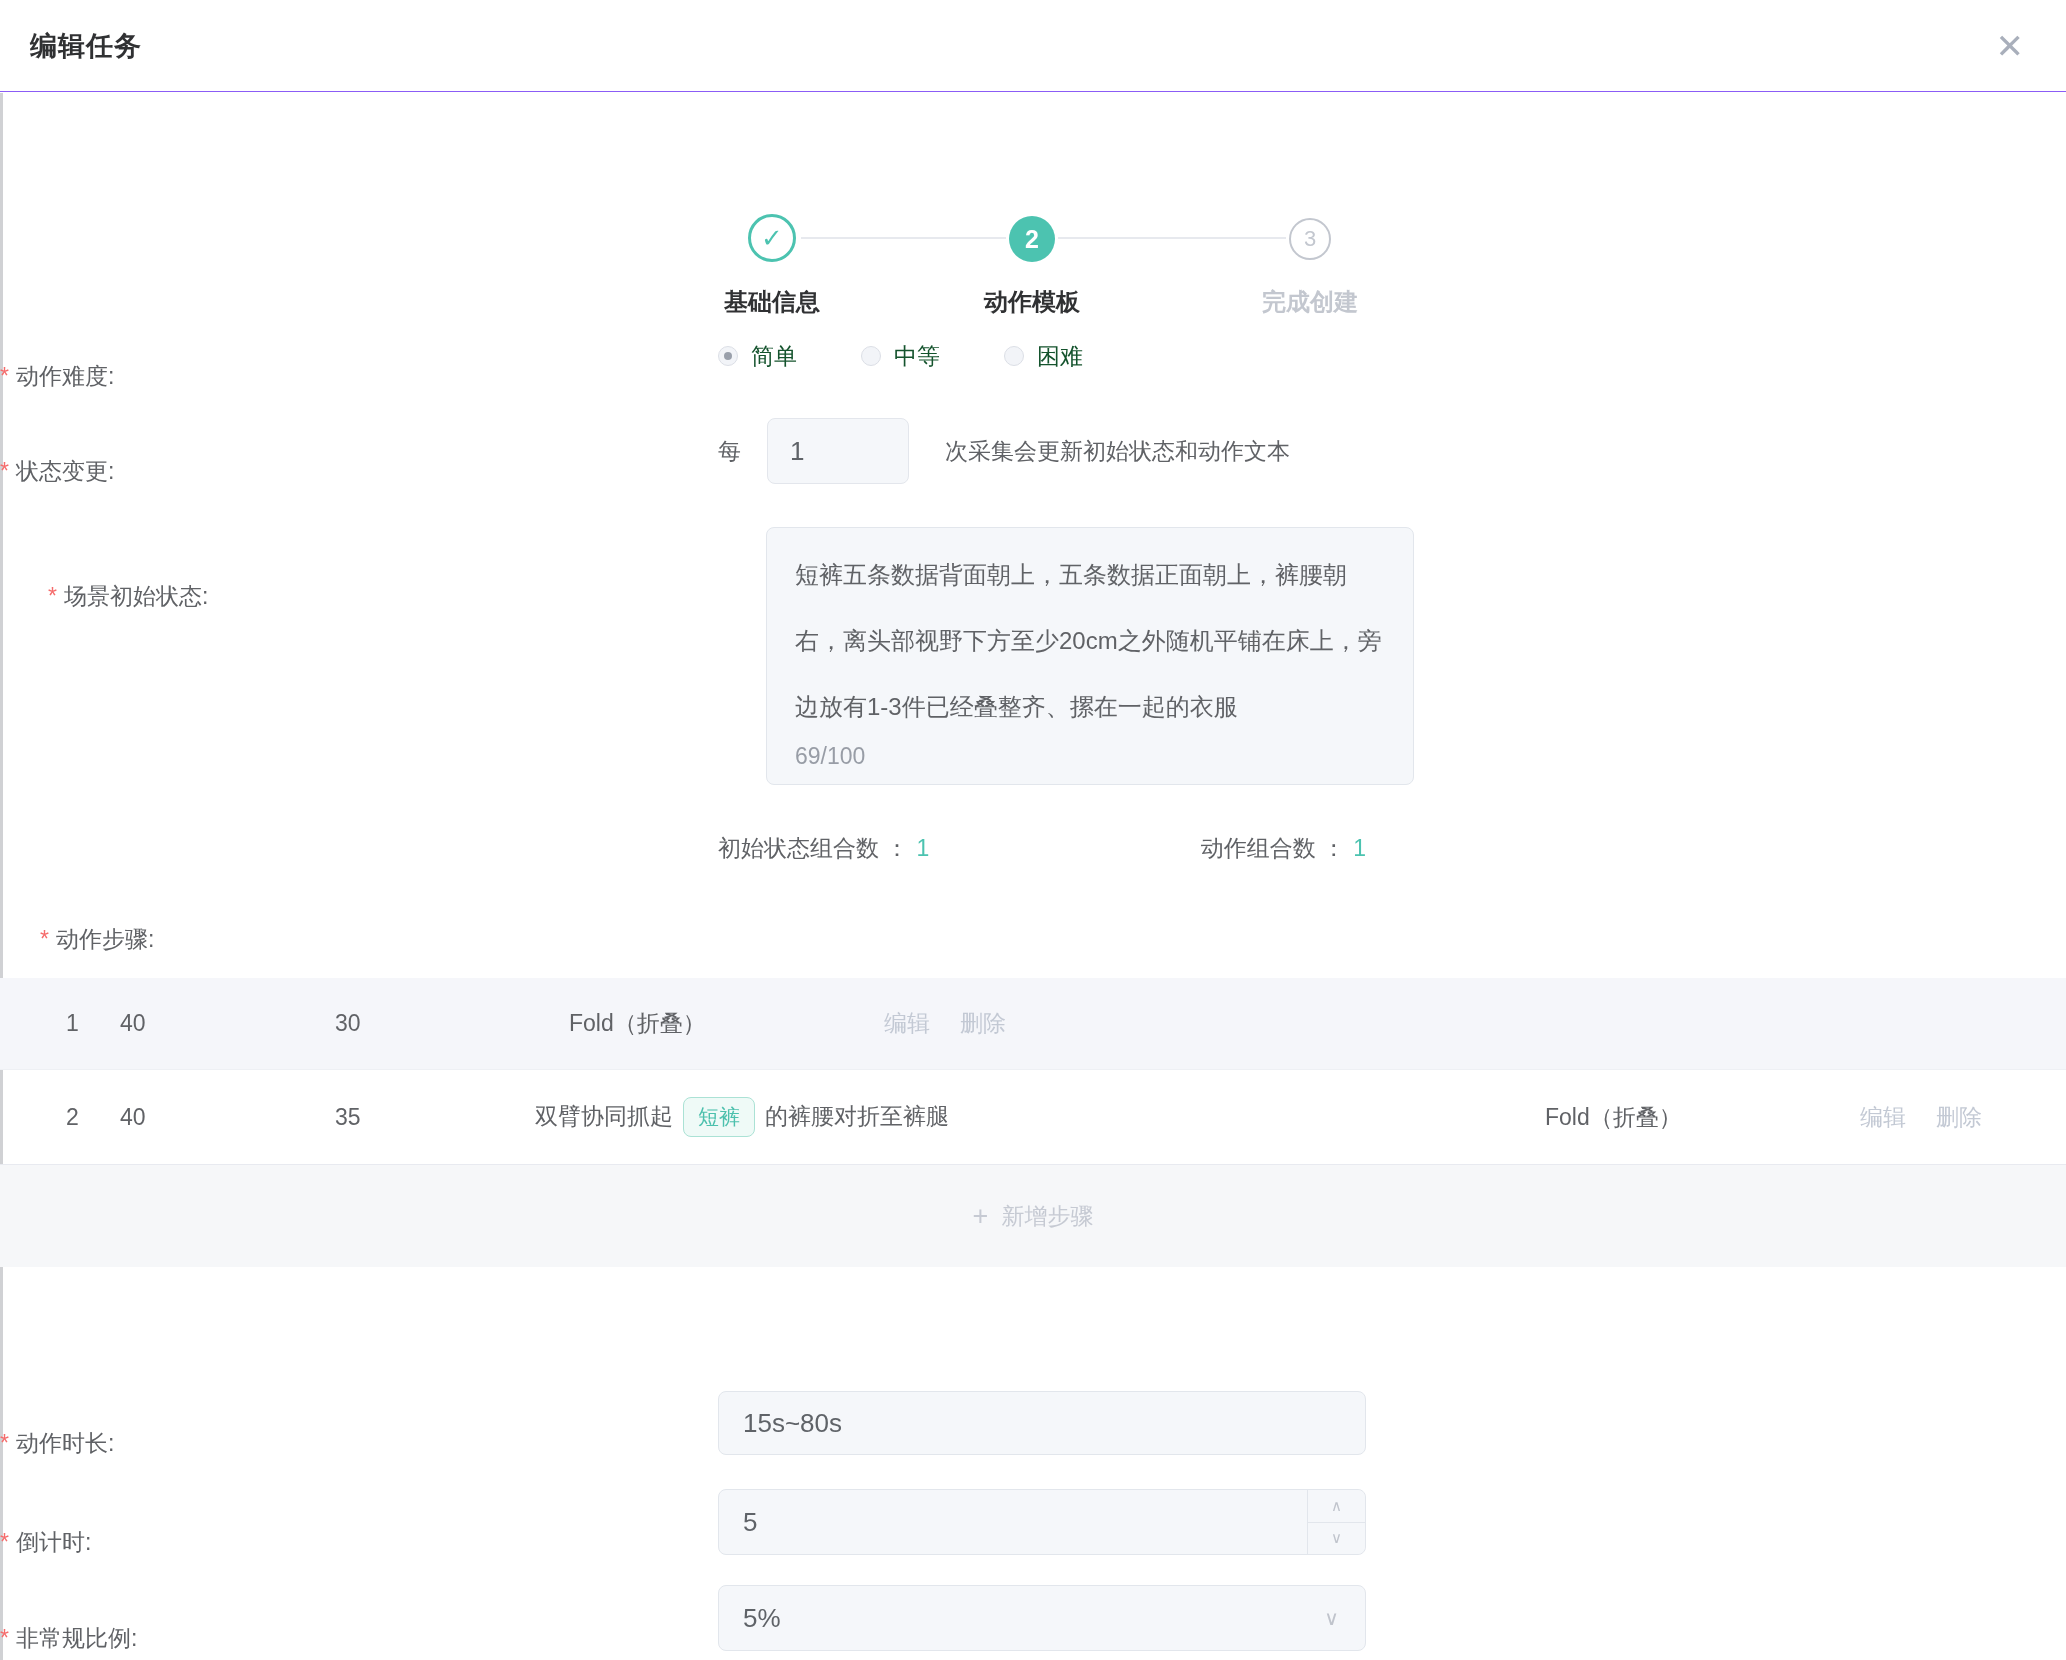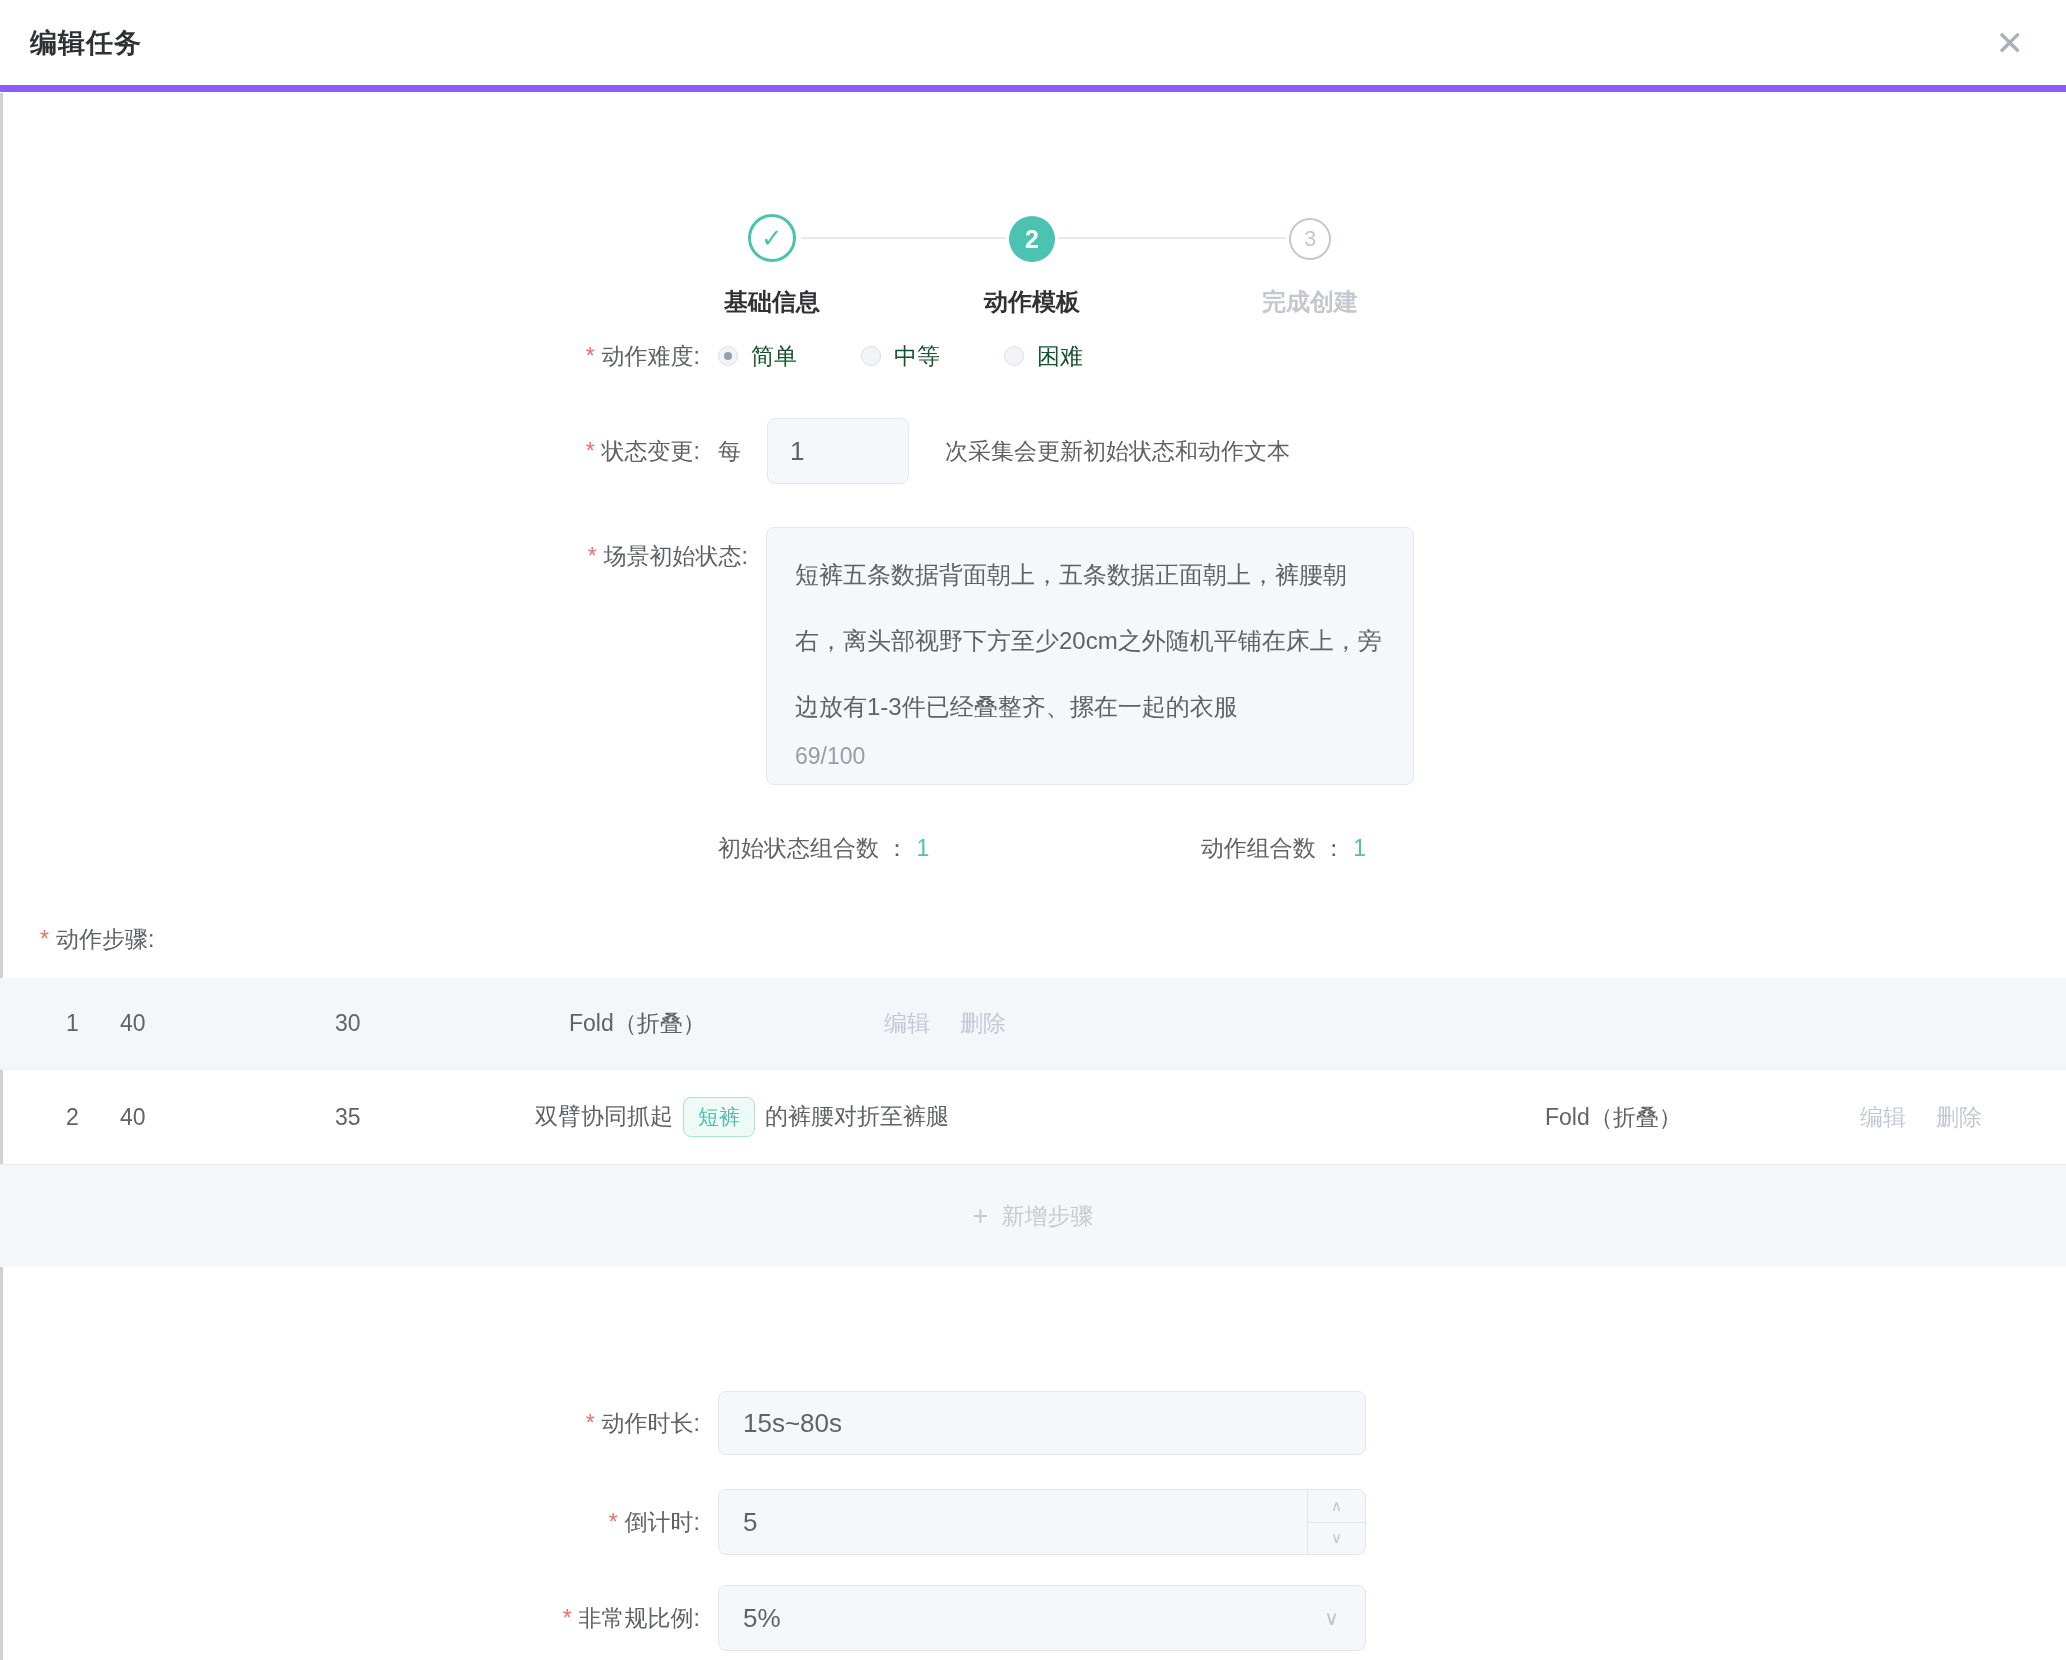--- a/index.html
+++ b/index.html
@@ -10,21 +10,21 @@
     color: #606266;
     position: relative;
     overflow: hidden;
   }
   .dialog { position: relative; width: 2066px; height: 1660px; background:#fff; }
   .left-edge { position:absolute; left:0; top:93px; bottom:0; width:3px; background:#a9abb0; opacity:.55; }
 
   
   .dialog-header {
     height: 92px; display:flex; align-items:center; justify-content:space-between;
-    padding: 0 42px 0 30px; border-bottom: 7px solid #8b5cf6;
+    padding: 0 42px 0 30px; border-bottom: 1px solid #8b5cf6;
   }
   .dialog-title { font-size: 27px; font-weight: bold; color:#303133; letter-spacing:1px; }
   .close-btn { font-size: 34px; color:#a9afbb; cursor:pointer; line-height:1; font-weight:300; }
 
   
   .stepper { position:absolute; left:0; top:92px; width:100%; height:150px; }
   .step-circle {
     position:absolute; border-radius:50%;
     display:flex; align-items:center; justify-content:center;
   }
@@ -43,21 +43,21 @@
   .step-line { position:absolute; top:145px; height:2px; background:#e7e9ee; }
   .step-line.l1 { left:801px; width:205px; }
   .step-line.l2 { left:1058px; width:228px; }
   .step-label { position:absolute; top:194px; width:240px; text-align:center; font-size:24px; font-weight:bold; color:#303133; }
   .step-label.s1 { left:652px; }
   .step-label.s2 { left:912px; }
   .step-label.s3 { left:1190px; color:#c3c7cf; }
 
   
   .abs-row { position:absolute; left:0; width:100%; display:flex; align-items:center; }
-  .label-col { width:700px; flex-shrink:0; text-align:right; font-size:23px; color:#606266; }
+  .label-col { width:700px; flex-shrink:0; text-align:left; font-size:23px; color:#606266;margin-top:40px; }
   .req { color:#f56c6c; margin-right:7px; font-size:23px; }
   .content-col { margin-left:18px; display:flex; align-items:center; }
 
   
   .radio-item { display:flex; align-items:center; margin-right:64px; cursor:pointer; }
   .radio-dot {
     width:20px; height:20px; border-radius:50%;
     border:1px solid #dcdfe6; background:#f2f4f8; position:relative; flex-shrink:0;
   }
   .radio-item.selected .radio-dot::after {

